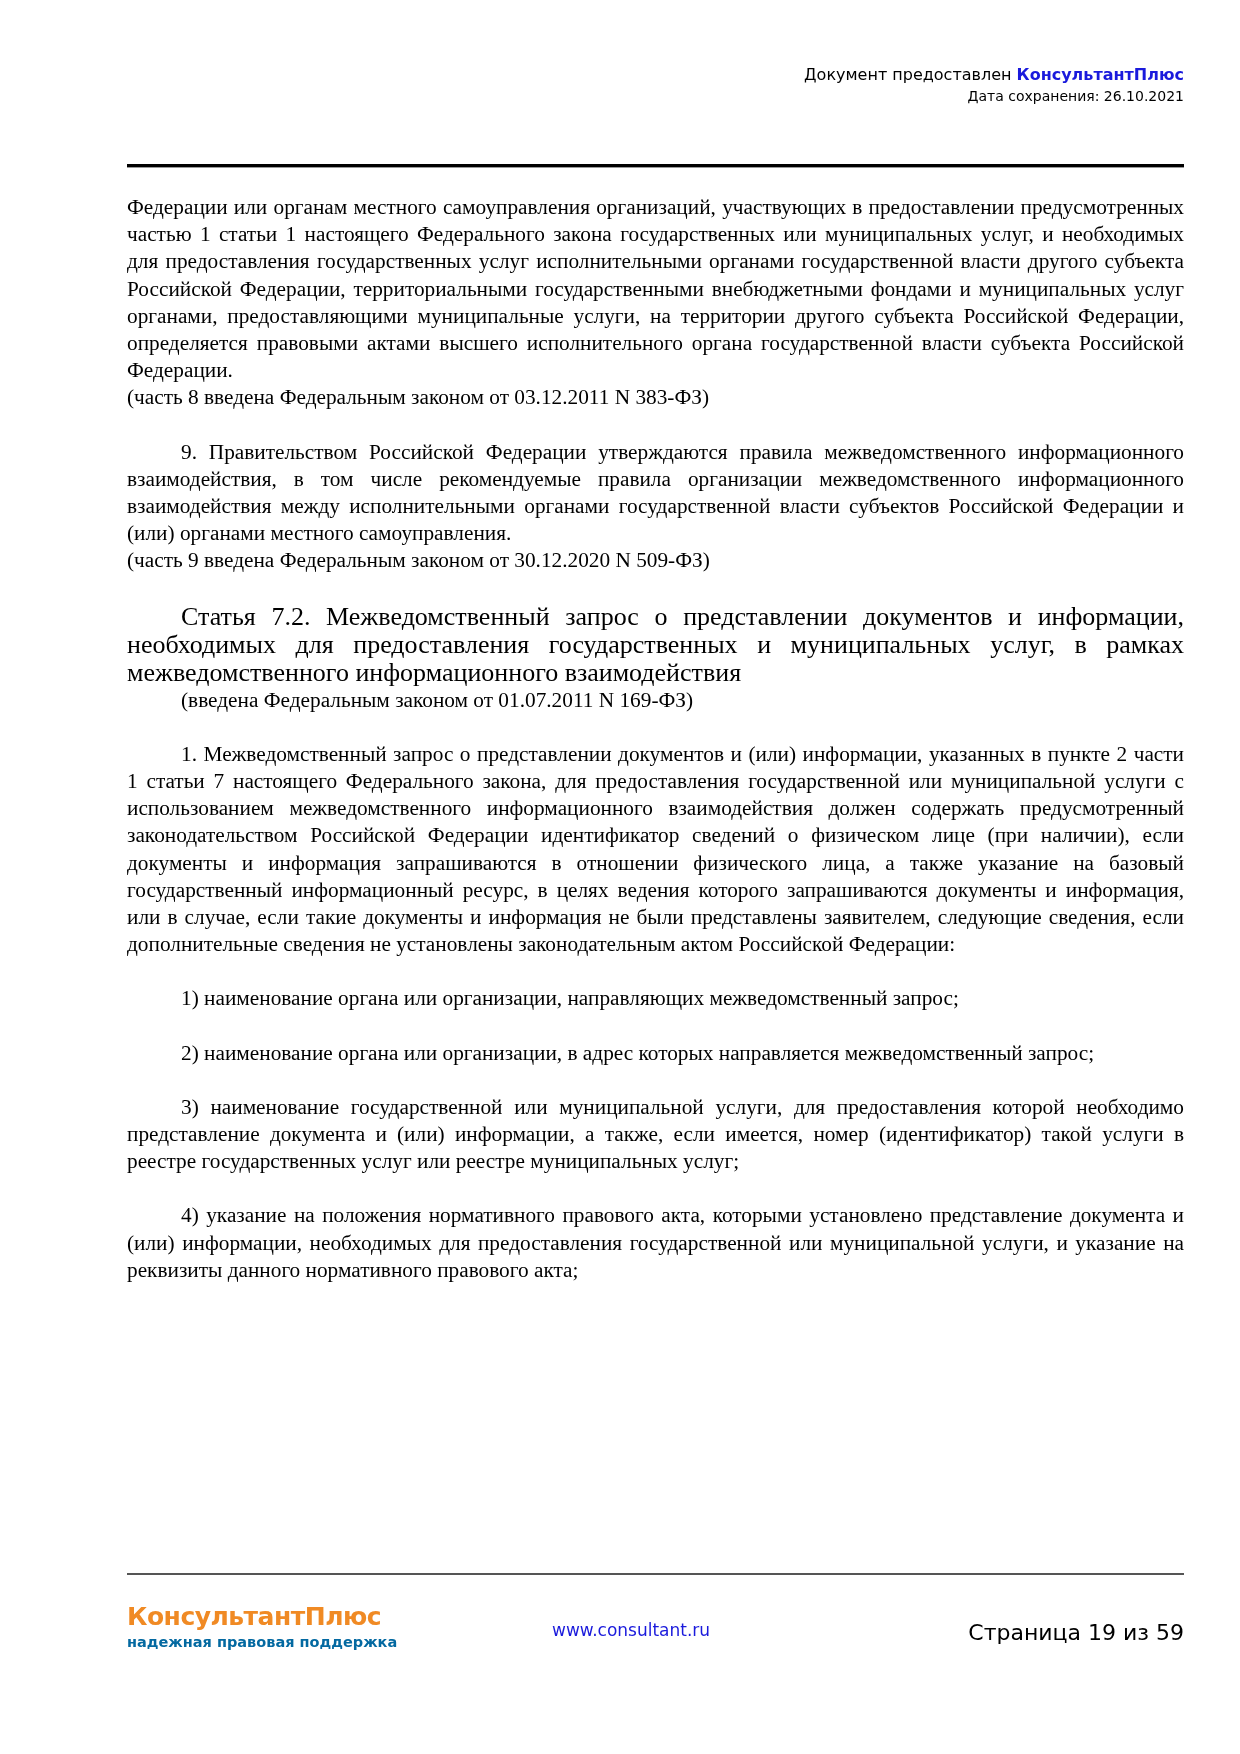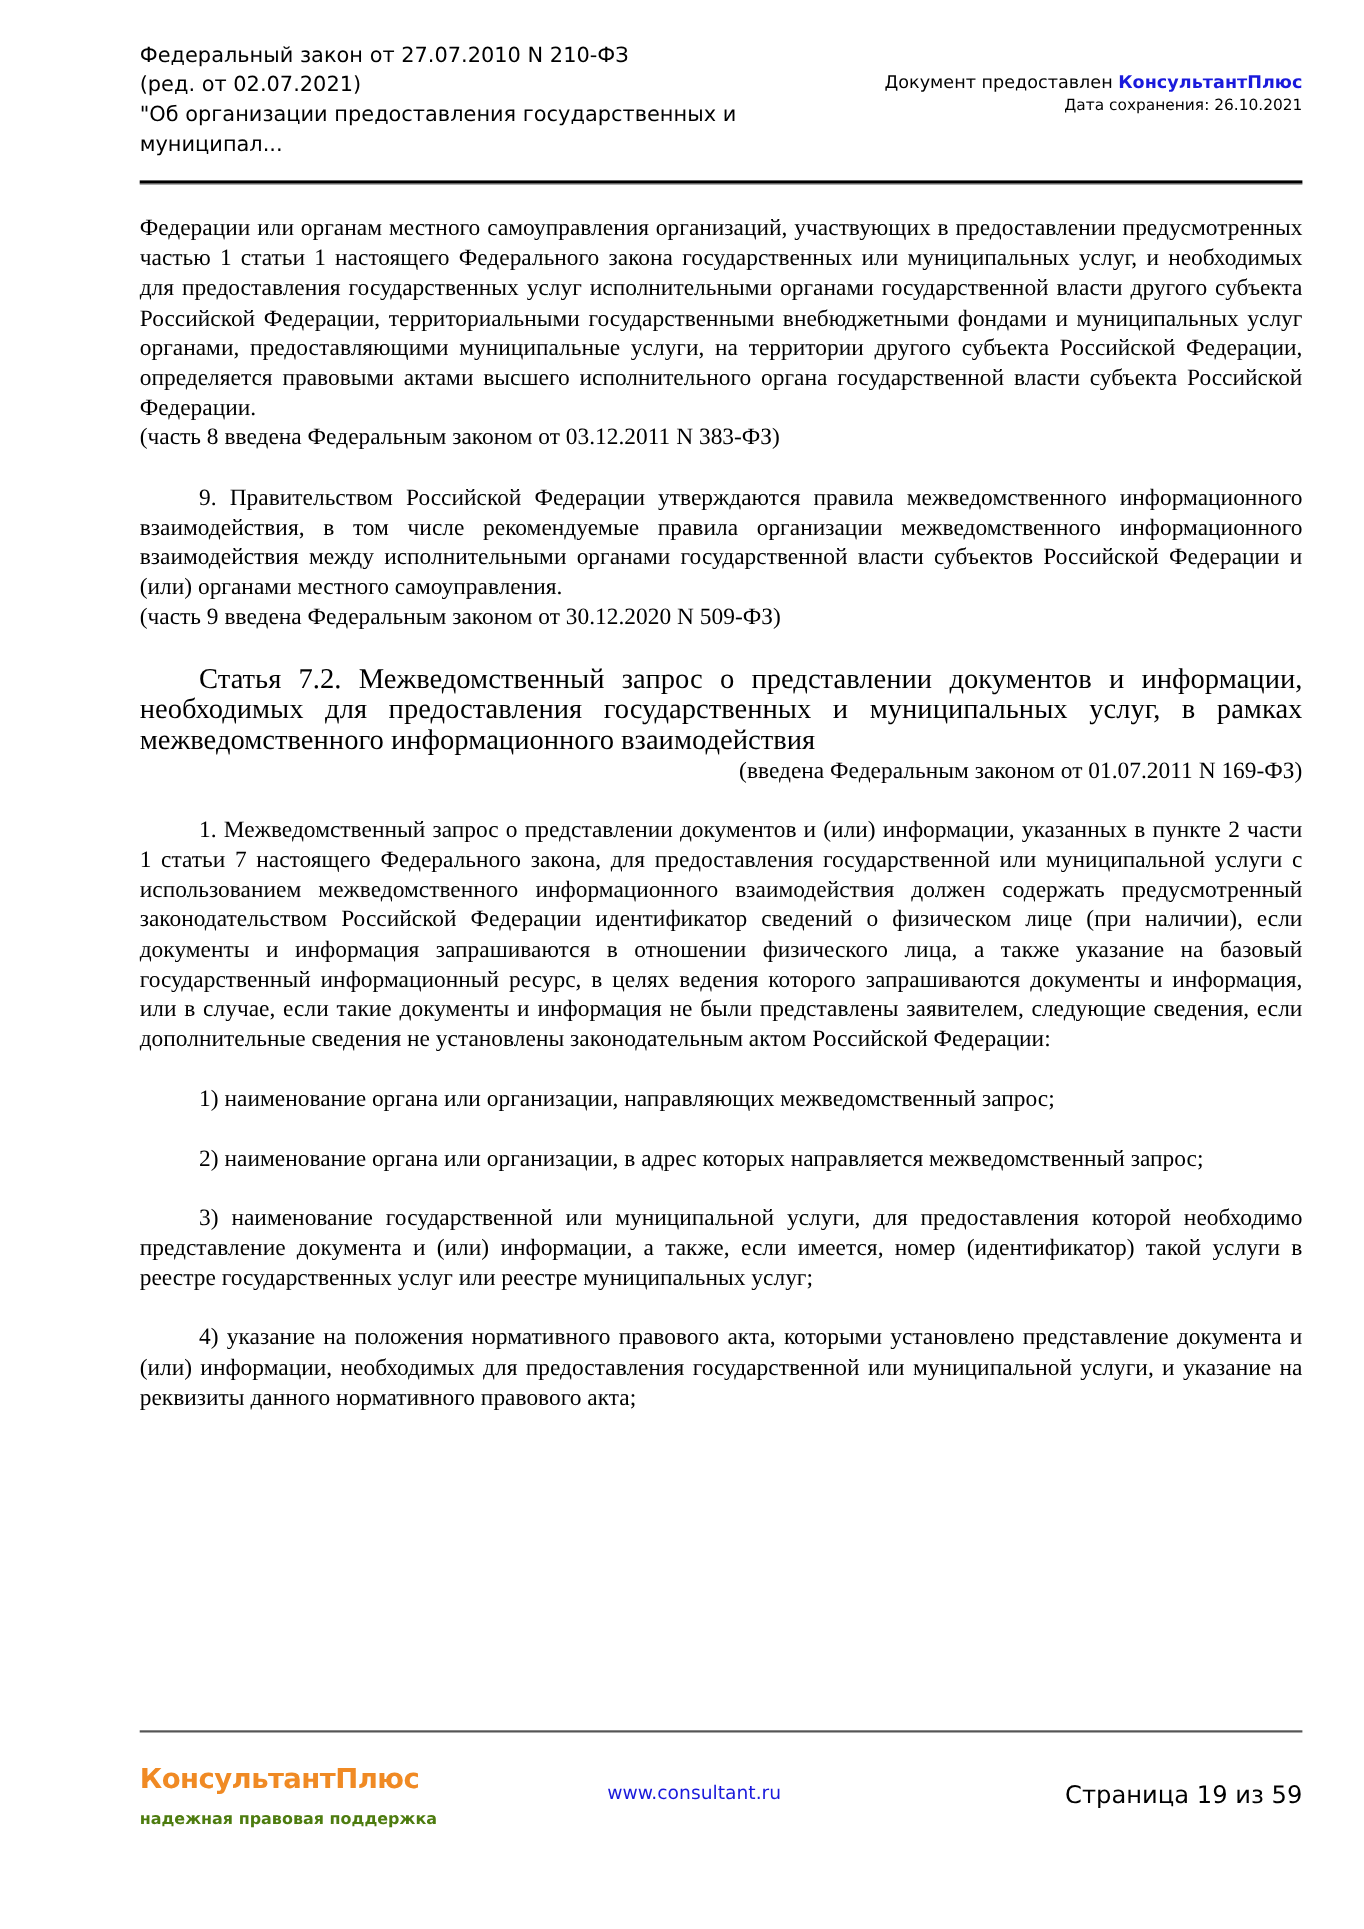--- a/index.html
+++ b/index.html
@@ -25,52 +25,46 @@
   
   .body {
     position: absolute; left: 127px; top: 194px; width: 1057px;
     font-family: "Liberation Serif", serif; font-size: 21.3px; line-height: 27.2px; color: #000;
   }
   .body p { margin: 0; text-align: justify; }
   .body p.ind { text-indent: 54px; }
   .body .gap { height: 27px; }
   .body .link { color: #000000; text-decoration: none; cursor: pointer; margin-top: 24px; }
   .body .note { text-align: left; }
-  .body .note-ind { padding-left: 54px; text-align: right; }
+  .body .note-ind { padding-left: 54px; text-align: left; }
   .body h2 {
     margin: 0; font-family: "Liberation Serif", serif; font-weight: normal;
     font-size: 26px; line-height: 28px; text-align: justify; text-indent: 54px;
   }
 
   
   .rule-bot { position: absolute; left: 127px; top: 1573px; width: 1057px; height: 2px; background: #555; }
   .foot-logo { position: absolute; left: 127px; top: 1602px; font-family: "DejaVu Sans", sans-serif; }
   .foot-logo .name { font-size: 25px; font-weight: bold; color: #f08a24; letter-spacing: -0.5px; line-height: 30px; }
-  .foot-logo .tag { font-size: 14.5px; font-weight: bold; color: #4d7c0f; line-height: 20px; margin-top: 12px; }
+  .foot-logo .tag { font-size: 14.5px; font-weight: bold; color: #0369a1; line-height: 20px; }
   .foot-url {
     position: absolute; left: 552px; top: 1620px;
     font-family: "DejaVu Sans", sans-serif; font-size: 17px; font-weight: normal; color: #1a1adc;
     text-decoration: none;
   }
   .foot-page {
     position: absolute; right: 56px; top: 1620px;
     font-family: "DejaVu Sans", sans-serif; font-size: 22px; color: #000; white-space: nowrap;
   }
 </style>
 </head>
 <body>
 
 <div class="page">
 
-  <div class="hdr-left">
-    <div>Федеральный закон от 27.07.2010 N 210-ФЗ</div>
-    <div>(ред. от 02.07.2021)</div>
-    <div>"Об организации предоставления государственных и</div>
-    <div>муниципал...</div>
-  </div>
   <div class="hdr-right">
     <div class="provided"><span>Документ предоставлен </span><span class="brand">КонсультантПлюс</span></div>
     <div class="saved">Дата сохранения: 26.10.2021</div>
   </div>
   <div class="rule-top"></div>
 
   <div class="body">
     <p><span>Федерации или органам местного самоуправления организаций, участвующих в предоставлении предусмотренных </span><a class="link">частью 1 статьи 1</a><span> настоящего Федерального закона государственных или муниципальных услуг, и необходимых для предоставления государственных услуг исполнительными органами государственной власти другого субъекта Российской Федерации, территориальными государственными внебюджетными фондами и муниципальных услуг органами, предоставляющими муниципальные услуги, на территории другого субъекта Российской Федерации, определяется правовыми актами высшего исполнительного органа государственной власти субъекта Российской Федерации.</span></p>
     <p class="note"><span>(часть 8 введена Федеральным </span><a class="link">законом</a><span> от 03.12.2011 N 383-ФЗ)</span></p>
 

